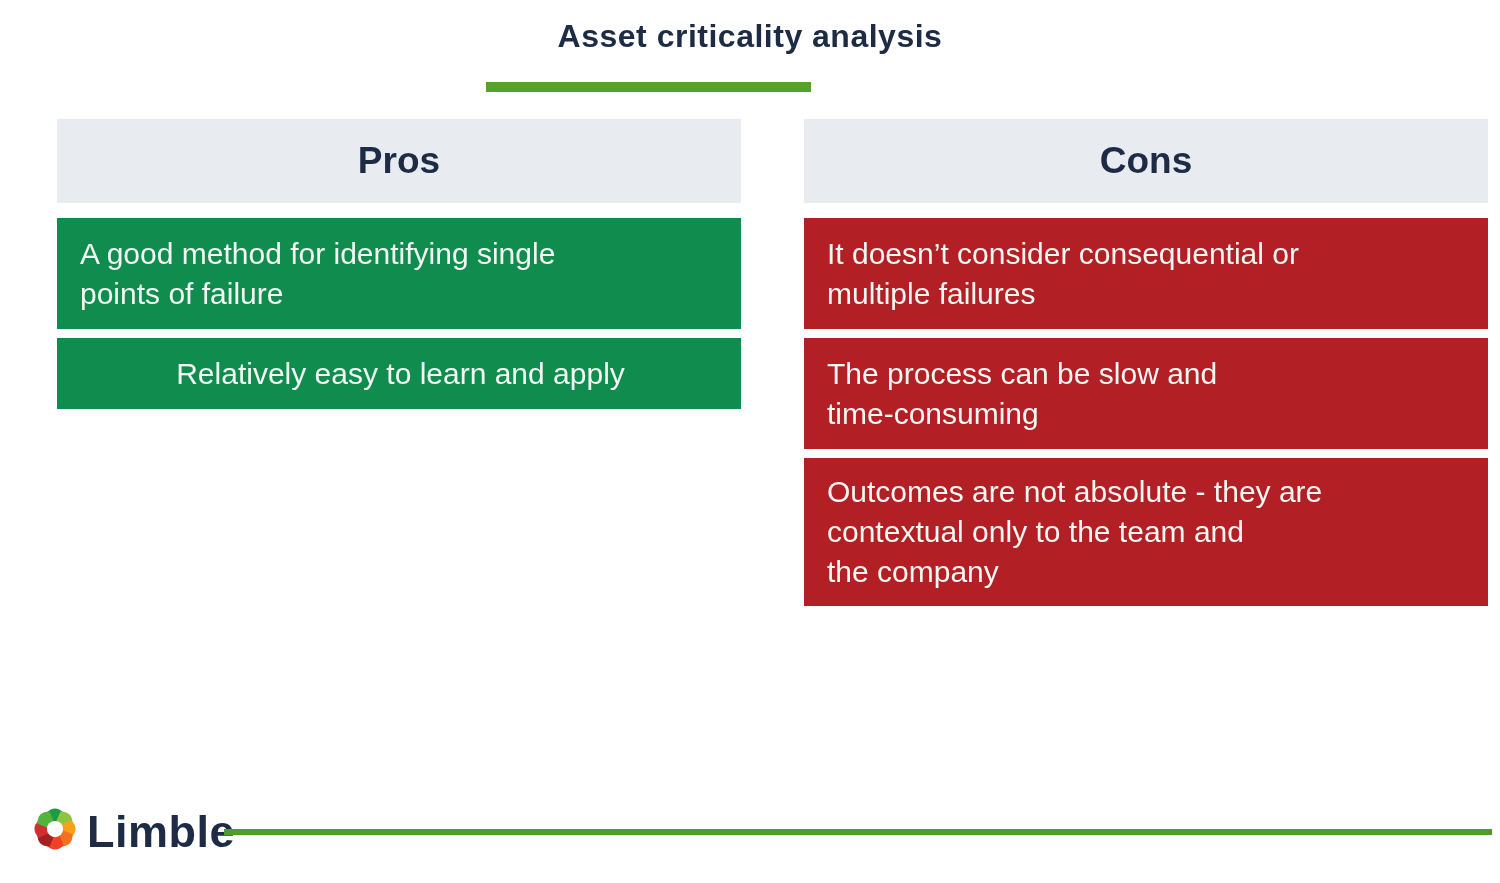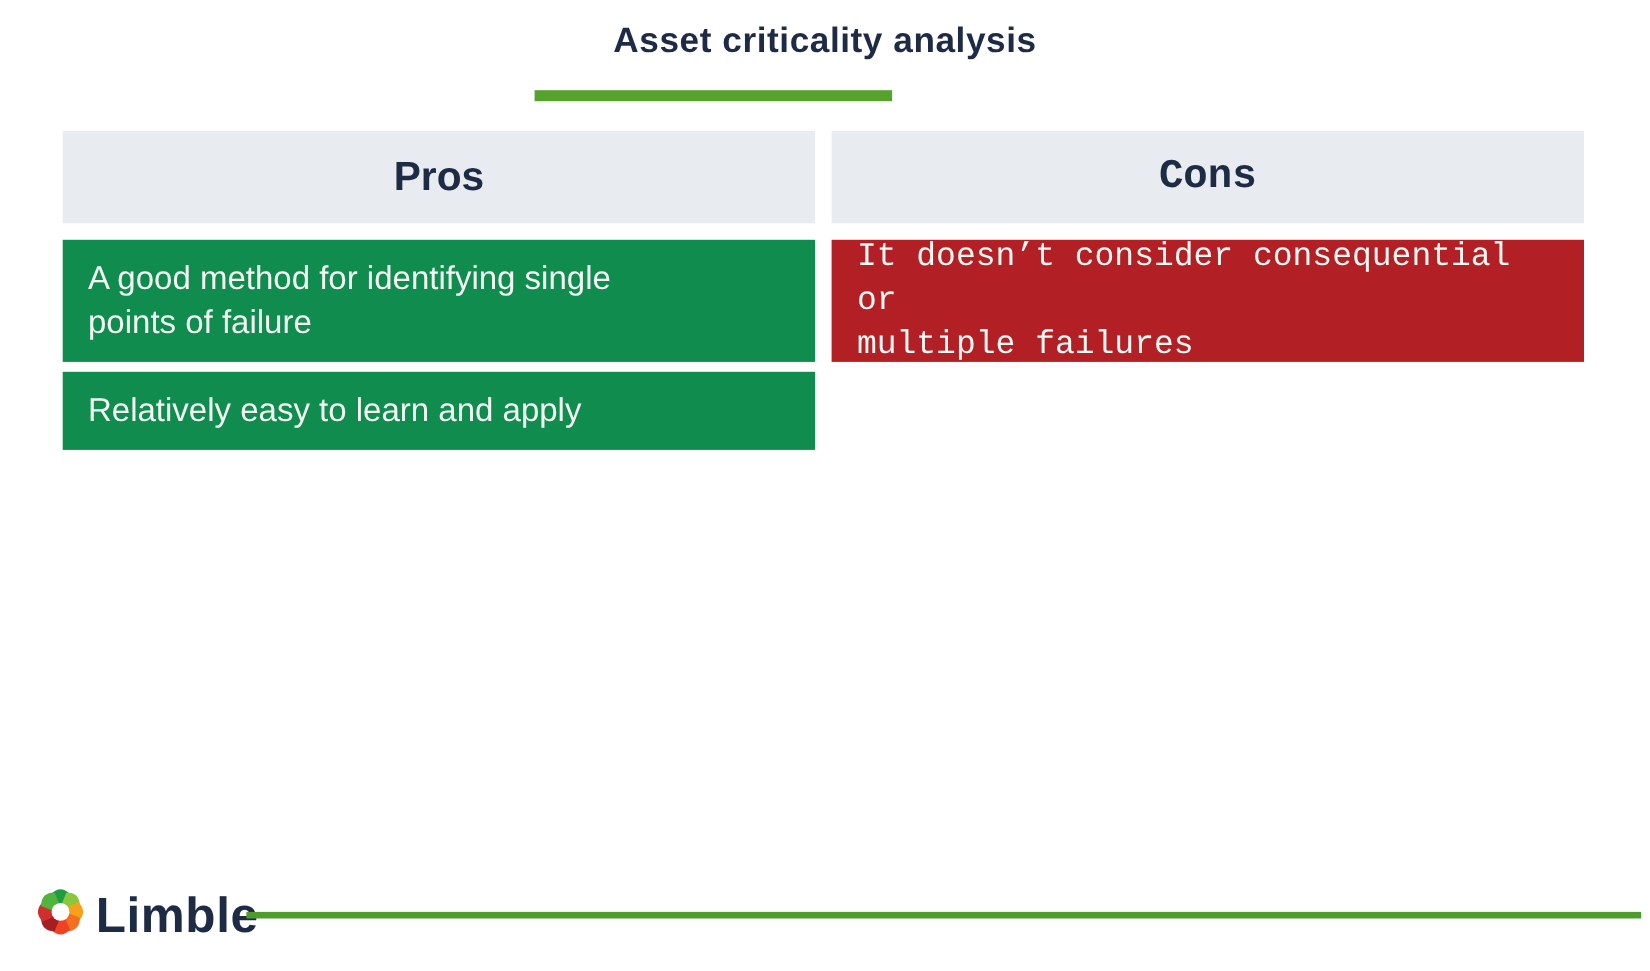--- a/index.html
+++ b/index.html
@@ -16,37 +16,37 @@
     font-size: 32px; font-weight: 800; letter-spacing: 0.5px;
     color: var(--navy, #1d2b45);
   }
   .title-underline {
     position: absolute; left: 486px; top: 82px;
     width: 325px; height: 10px;
     background: var(--accent-green, #55a32d);
   }
   .col { position: absolute; top: 119px; width: 684px; }
   .col-pros { left: 57px; }
-  .col-cons { left: 756px; font-family: Liberation Mono, monospace; }
+  .col-cons { left: 804px; }
   .col-header {
     height: 84px; margin-bottom: 15px;
     background: var(--header-bg, #e8ebf0);
     display: flex; align-items: center; justify-content: center;
     font-size: 37px; font-weight: 800;
     color: var(--navy, #1d2b45);
   }
   .box {
     margin-bottom: 9px;
     display: flex; align-items: center;
     padding: 0 20px 0 23px;
     box-sizing: border-box;
   }
   .box.pro { background: var(--pro-green, #0f8c4e); }
   .box.con { background: var(--con-red, #b21f24); }
-  .h1 { height: 71px; }
+  .h1 { height: 71px; justify-content: center; }
   .h2 { height: 111px; }
   .h3 { height: 148px; }
   .box-text {
     color: var(--box-text, #f2f7f3);
     font-size: 30px; line-height: 40px; font-weight: 300;
     white-space: pre-line;
   }
   .logo-icon { position: absolute; left: 29px; top: 803px; }
   .brand {
     position: absolute; left: 87px; top: 806px;
@@ -78,20 +78,29 @@
       <span class="box-text">Relatively easy to learn and apply</span>
     </div>
   </div>
 
   <div class="col col-cons">
     <div class="col-header">Cons</div>
     <div class="box con h2">
       <span class="box-text">It doesn’t consider consequential or
 multiple failures</span>
     </div>
+    <div class="box con h2">
+      <span class="box-text">The process can be slow and
+time-consuming</span>
+    </div>
+    <div class="box con h3">
+      <span class="box-text">Outcomes are not absolute - they are
+contextual only to the team and
+the company</span>
+    </div>
   </div>
 
   <div>
     <svg class="logo-icon" width="52" height="52" viewBox="0 0 48 48" aria-hidden="true">
       <g>
         <path d="M24 28 L16 9 Q24 1 32 9 Z" transform="rotate(0 24 24)" fill="#1e9b43"></path>
         <path d="M24 28 L16 9 Q24 1 32 9 Z" transform="rotate(45 24 24)" fill="#8cc63f"></path>
         <path d="M24 28 L16 9 Q24 1 32 9 Z" transform="rotate(90 24 24)" fill="#f9a01b"></path>
         <path d="M24 28 L16 9 Q24 1 32 9 Z" transform="rotate(135 24 24)" fill="#f37021"></path>
         <path d="M24 28 L16 9 Q24 1 32 9 Z" transform="rotate(180 24 24)" fill="#ef4123"></path>

